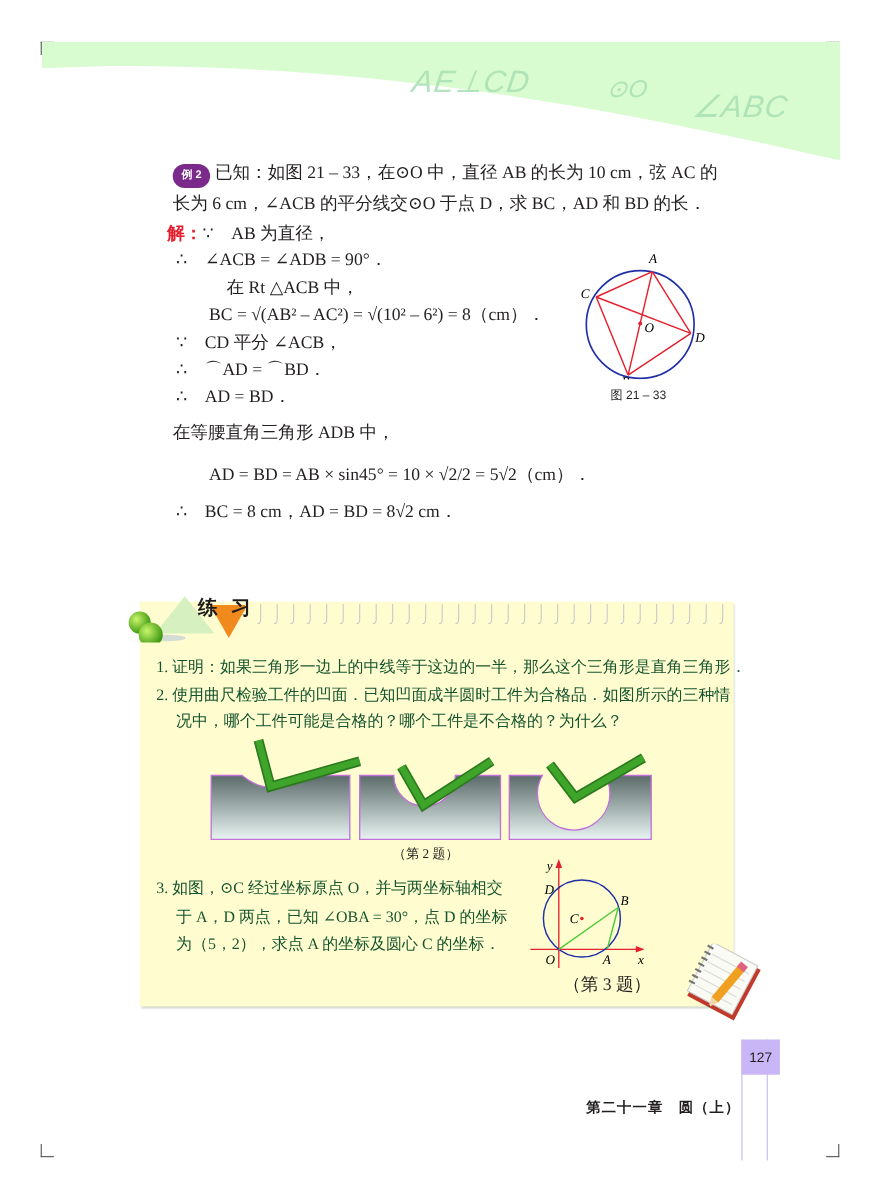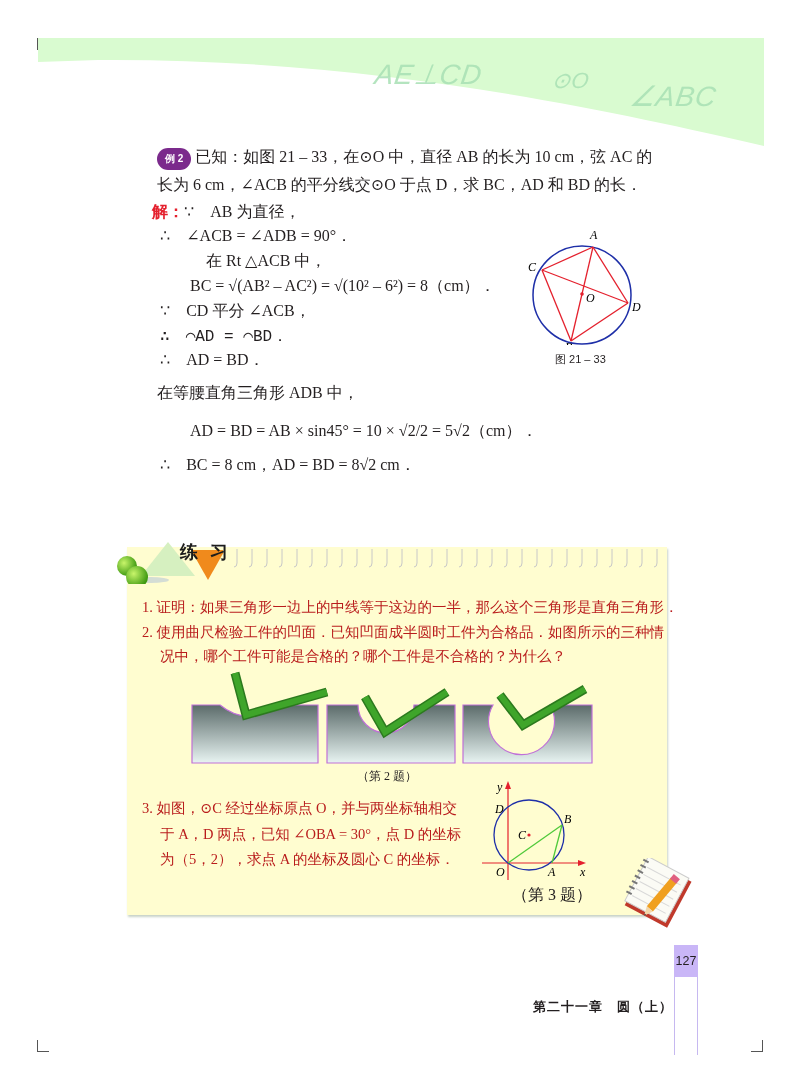--- a/index.html
+++ b/index.html
@@ -20,31 +20,31 @@
   .red { color: #e4202d; font-weight: bold; }
 
   .fig1 { position: absolute; left: 520px; top: 225px; width: 130px; height: 120px; }
   .fig1-cap { position: absolute; left: 555px; top: 352px; font-size: 11px; font-family: "Liberation Sans", sans-serif; }
 
   .practice { position: absolute; left: 127px; top: 547px; width: 540px; height: 368px; background: #fffdd0; box-shadow: 1px 2px 2px #c9d4c9; }
   .practice-rings { position: absolute; left: 0; top: 0; right: 0; height: 30px; }
   .practice-title { position: absolute; left: 113px; top: 536px; width: 110px; height: 48px; }
   .prac-label { position: absolute; font-family: "Liberation Sans", sans-serif; font-weight: bold; font-size: 18px; color: #1c1c1c; }
 
-  .q { position: absolute; font-size: 14.5px; white-space: nowrap; line-height: 22px; color: #b91c1c; }
+  .q { position: absolute; font-size: 14.5px; white-space: nowrap; line-height: 22px; color: #14532d; }
   .fig2 { position: absolute; left: 190px; top: 665px; width: 420px; height: 100px; }
   .fig2-cap { position: absolute; left: 357px; top: 768px; font-size: 12px; }
   .fig3 { position: absolute; left: 482px; top: 775px; width: 115px; height: 105px; }
   .fig3-cap { position: absolute; left: 512px; top: 885px; font-size: 16px; }
 
   .notebook { position: absolute; left: 620px; top: 858px; width: 78px; height: 72px; }
 
   .footer-chapter { position: absolute; left: 533px; top: 958px; font-size: 13px; font-weight: bold; letter-spacing: 1px; margin-top: 40px; }
   .page-tab { position: absolute; left: 674px; top: 945px; width: 24px; height: 110px; border-left: 1px solid #c6b8f0; border-right: 1px solid #c6b8f0; }
-  .page-num { position: absolute; left: 674px; top: 945px; width: 24px; height: 32px; background: #c9b6f7; font-family: "Liberation Sans", sans-serif; font-size: 12.5px; text-align: center; line-height: 32px; color: #231f20; }
+  .page-num { position: absolute; left: 674px; top: 945px; width: 35px; height: 32px; background: #c9b6f7; font-family: "Liberation Sans", sans-serif; font-size: 12.5px; text-align: center; line-height: 32px; color: #231f20; }
 </style>
 </head>
 <body>
 
 <div class="crop tl"></div>
 <div class="crop tr"></div>
 <div class="crop bl"></div>
 <div class="crop br"></div>
 
 <div class="header-band">
@@ -61,21 +61,21 @@
 </div>
 <div class="line" style="left:157px;top:175px;">长为 6 cm，∠ACB 的平分线交⊙O 于点 D，求 BC，AD 和 BD 的长．</div>
 
 <div class="line" style="left:152px;top:202px;">
   <span class="red">解：</span><span>∵　AB 为直径，</span>
 </div>
 <div class="line" style="left:160px;top:226px;">∴　∠ACB = ∠ADB = 90°．</div>
 <div class="line" style="left:160px;top:251px;margin-left:46px;">在 Rt △ACB 中，</div>
 <div class="line" style="left:190px;top:276px;">BC = √(AB² – AC²) = √(10² – 6²) = 8（cm）．</div>
 <div class="line" style="left:160px;top:301px;">∵　CD 平分 ∠ACB，</div>
-<div class="line" style="left:160px;top:326px;font-family:Liberation Mono, monospace;">∴　⌒AD = ⌒BD．</div>
+<div class="line" style="left:160px;top:326px;">∴　⌒AD = ⌒BD．</div>
 <div class="line" style="left:160px;top:350px;">∴　AD = BD．</div>
 <div class="line" style="left:157px;top:383px;">在等腰直角三角形 ADB 中，</div>
 <div class="line" style="left:190px;top:421px;">AD = BD = AB × sin45° = 10 × √2/2 = 5√2（cm）．</div>
 <div class="line" style="left:160px;top:455px;">∴　BC = 8 cm，AD = BD = 8√2 cm．</div>
 
 <div class="fig1">
   <svg viewBox="0 0 130 120" width="130" height="120" font-family="Liberation Serif, serif" font-style="italic" font-size="12">
     <circle cx="62" cy="70" r="49" fill="none" stroke="#1e2fa8" stroke-width="1.5"></circle>
     <polygon points="73,22 22,45 108,78 51,116" fill="none" stroke="none"></polygon>
     <line x1="73" y1="22" x2="22" y2="45" stroke="#e4202d" stroke-width="1.3"></line>

